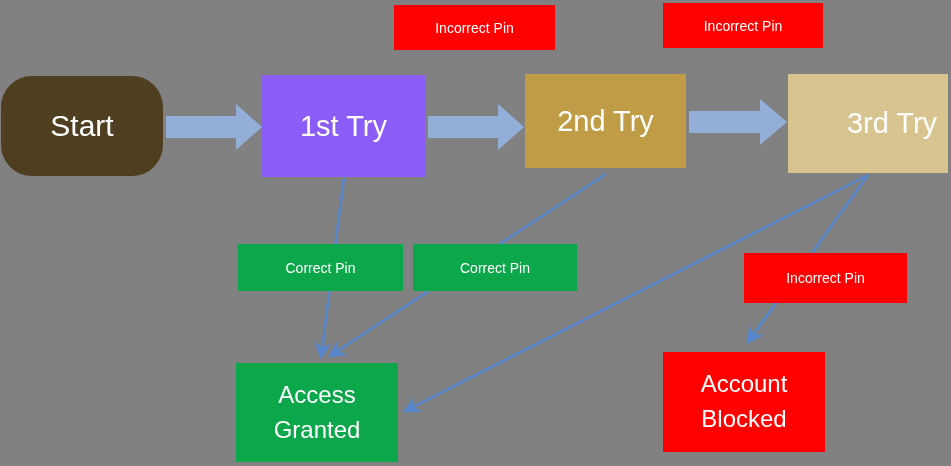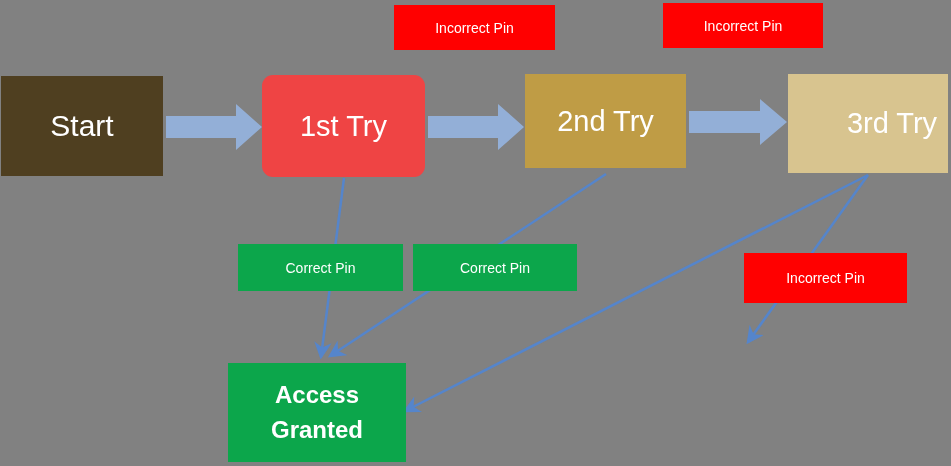--- a/index.html
+++ b/index.html
@@ -6,27 +6,27 @@
   #stage{
     position:relative;width:951px;height:466px;background:#818181;
     overflow:hidden;font-family:"Liberation Sans",sans-serif;
   }
   #arrow-layer{position:absolute;left:0;top:0;width:951px;height:466px;z-index:1;}
   .node,.edge-label{
     position:absolute;z-index:2;display:flex;align-items:center;justify-content:center;
     color:#ffffff;text-align:center;box-sizing:border-box;
   }
   .node-top{font-size:29px;}
-  #n-start{left:1px;top:76px;width:162px;height:100px;font-size:30px;}
+  #n-start{left:1px;top:76px;width:162px;height:100px;font-size:30px;border-radius:31px;}
   #n-try1{left:262px;top:75px;width:163px;height:102px;}
   #n-try2{left:525px;top:74px;width:161px;height:94px;}
   #n-try3{left:788px;top:74px;width:160px;height:99px;padding-left:48px;}
   .node-bottom{font-size:24px;line-height:1.45;}
   .node-bottom span{display:block;max-width:112px;}
-  #n-access{left:228px;top:363px;width:178px;height:99px;font-weight:bold;}
+  #n-access{left:236px;top:363px;width:162px;height:99px;}
   #n-blocked{left:663px;top:352px;width:162px;height:100px;}
   .edge-label{font-size:14px;}
   #l-inc1{left:394px;top:5px;width:161px;height:45px;}
   #l-inc2{left:663px;top:3px;width:160px;height:45px;}
   #l-inc3{left:744px;top:253px;width:163px;height:50px;}
   #l-cor1{left:238px;top:244px;width:165px;height:47px;}
   #l-cor2{left:413px;top:244px;width:164px;height:47px;}
 </style>
 </head>
 <body>
@@ -47,21 +47,21 @@
     <line x1="344" y1="178" x2="321" y2="357" stroke-width="2.5" marker-end="url(#ah)" stroke="#5585CB"></line>
     <line x1="606" y1="174" x2="330" y2="356" stroke-width="2.5" marker-end="url(#ah)" stroke="#5585CB"></line>
     <line x1="868" y1="175" x2="405" y2="411" stroke-width="2.5" marker-end="url(#ah)" stroke="#5585CB"></line>
     <line x1="868" y1="175" x2="748" y2="342" stroke-width="2.5" marker-end="url(#ah)" stroke="#5585CB"></line>
   </svg>
 
   <div class="node node-top" id="n-start" style="background: rgb(79, 63, 32);">
     <span>Start</span>
   </div>
 
-  <div class="node node-top" id="n-try1" style="background: #ef4444; border-radius: 11px;">
+  <div class="node node-top" id="n-try1" style="background: #8b5cf6;">
     <span>1st Try</span>
   </div>
 
   <div class="node node-top" id="n-try2" style="background: rgb(191, 156, 69);">
     <span>2nd Try</span>
   </div>
 
   <div class="node node-top" id="n-try3" style="background: rgb(216, 196, 143);">
     <span>3rd Try</span>
   </div>
@@ -83,14 +83,17 @@
   </div>
 
   <div class="edge-label" id="l-cor2" style="background: rgb(12, 166, 75);">
     <span>Correct Pin</span>
   </div>
 
   <div class="node node-bottom" id="n-access" style="background: rgb(12, 166, 75);">
     <span>Access Granted</span>
   </div>
 
+  <div class="node node-bottom" id="n-blocked" style="background: rgb(255, 0, 0);">
+    <span>Account Blocked</span>
+  </div>
 
 </div>
 
 </body></html>

